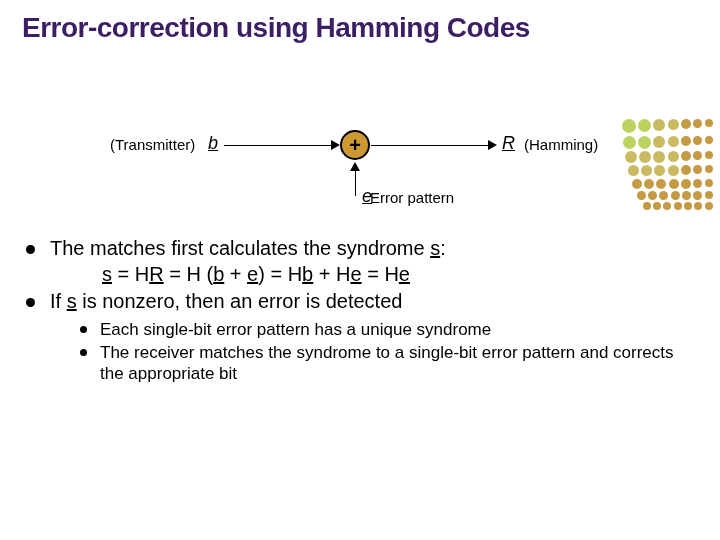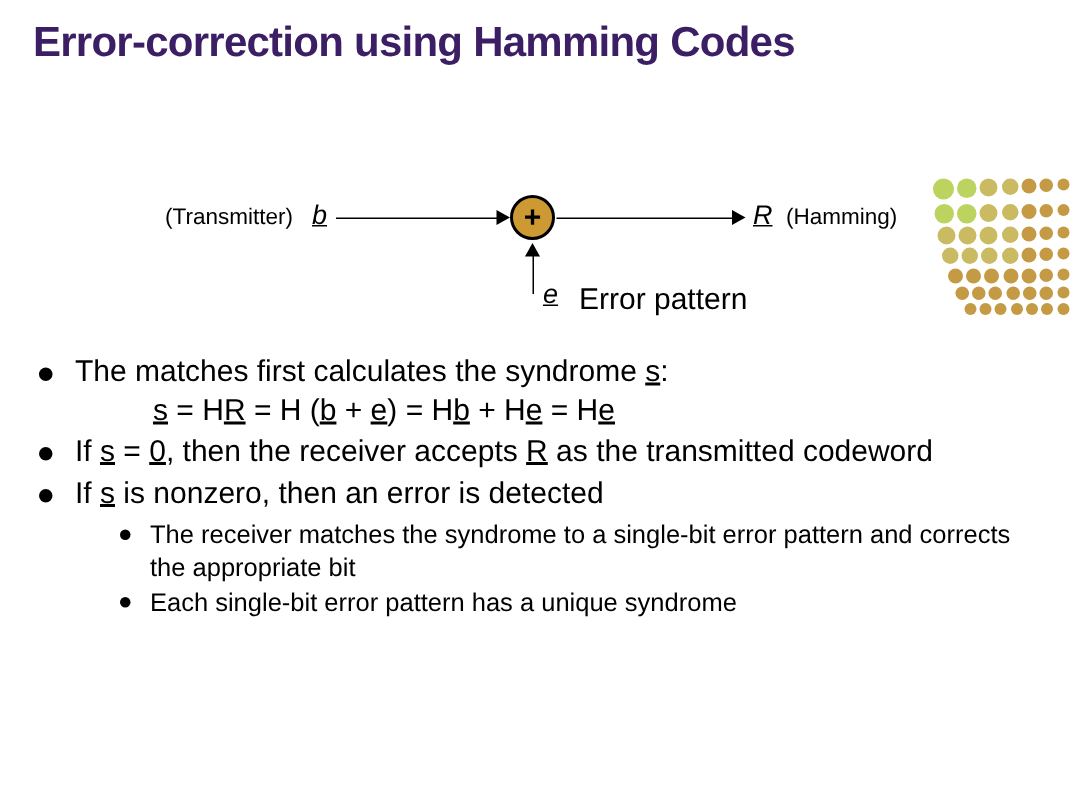--- a/index.html
+++ b/index.html
@@ -16,21 +16,21 @@
   .line1    { position: absolute; left: 114px; top: 15px; width: 110px; height: 0; border-top: 1.5px solid #000; }
   .arrow-r1 { position: absolute; left: 221px; top: 10px; width: 0; height: 0; border-top: 5px solid transparent; border-bottom: 5px solid transparent; border-left: 9px solid #000; }
   .plus-circ{ position: absolute; left: 230px; top: 0px; width: 30px; height: 30px; border: 2px solid #000; border-radius: 50%; background: #cc9933; display:flex; align-items:center; justify-content:center; font-size:20px; font-weight:bold; }
   .line2    { position: absolute; left: 261px; top: 15px; width: 120px; height: 0; border-top: 1.5px solid #000; }
   .arrow-r2 { position: absolute; left: 378px; top: 10px; width: 0; height: 0; border-top: 5px solid transparent; border-bottom: 5px solid transparent; border-left: 9px solid #000; }
   .R-label  { position: absolute; left: 392px; top: 3px; font-style: italic; font-size: 18px; text-decoration: underline; }
   .rx-label { position: absolute; left: 414px; top: 6px; font-size: 15px; }
   .lineV    { position: absolute; left: 245px; top: 40px; width: 0; height: 26px; border-left: 1.5px solid #000; }
   .arrow-up { position: absolute; left: 240px; top: 32px; width: 0; height: 0; border-left: 5px solid transparent; border-right: 5px solid transparent; border-bottom: 9px solid #000; }
   .e-label  { position: absolute; left: 252px; top: 56px; font-style: italic; font-size: 18px; text-decoration: underline; }
-  .err-label{ position: absolute; left: 276px; top: 59px; font-size: 20px; }
+  .err-label{ position: absolute; left: 260px; top: 59px; font-size: 15px; }
 
   .body { position: absolute; top: 236px; left: 12px; right: 22px; font-size: 20px; line-height: 1.28; }
   ul.outer { list-style: none; padding-left: 10px; }
   ul.outer > li { position: relative; padding-left: 28px; margin-bottom: 2px; }
   ul.outer > li::before { content: ""; position: absolute; left: 4px; top: 9px; width: 9px; height: 9px; background: #000; border-radius: 50%; }
   .indent { padding-left: 52px; }
   ul.inner { list-style: none; padding-left: 28px; font-size: 17px; margin-top: 4px; }
   ul.inner > li { position: relative; padding-left: 22px; margin-bottom: 1px; }
   ul.inner > li::before { content: ""; position: absolute; left: 2px; top: 7px; width: 7px; height: 7px; background: #000; border-radius: 50%; }
   .ul { text-decoration: underline; }
@@ -126,25 +126,22 @@
 
   <div class="body">
     <ul class="outer">
       <li>
         <span>The matches first calculates the syndrome </span><span class="ul">s</span><span>:</span>
         <div class="indent">
           <span class="ul">s</span><span> = H</span><span class="ul">R</span><span> = H (</span><span class="ul">b</span><span> + </span><span class="ul">e</span><span>) = H</span><span class="ul">b</span><span> + H</span><span class="ul">e</span><span> = H</span><span class="ul">e</span>
         </div>
       </li>
       <li>
-        <span>If </span><span class="ul">s</span><span> = </span><span class="ul">0</span><span>, then the receiver accepts </span><span class="ul">R</span><span> as the transmitted codeword</span>
-      </li>
-      <li>
         <span>If </span><span class="ul">s</span><span> is nonzero, then an error is detected</span>
         <ul class="inner">
+          <li>Each single-bit error pattern has a unique syndrome</li>
           <li>The receiver matches the syndrome to a single-bit error pattern and corrects the appropriate bit</li>
-          <li>Each single-bit error pattern has a unique syndrome</li>
         </ul>
       </li>
     </ul>
   </div>
 
 </div>
 
 </body></html>

